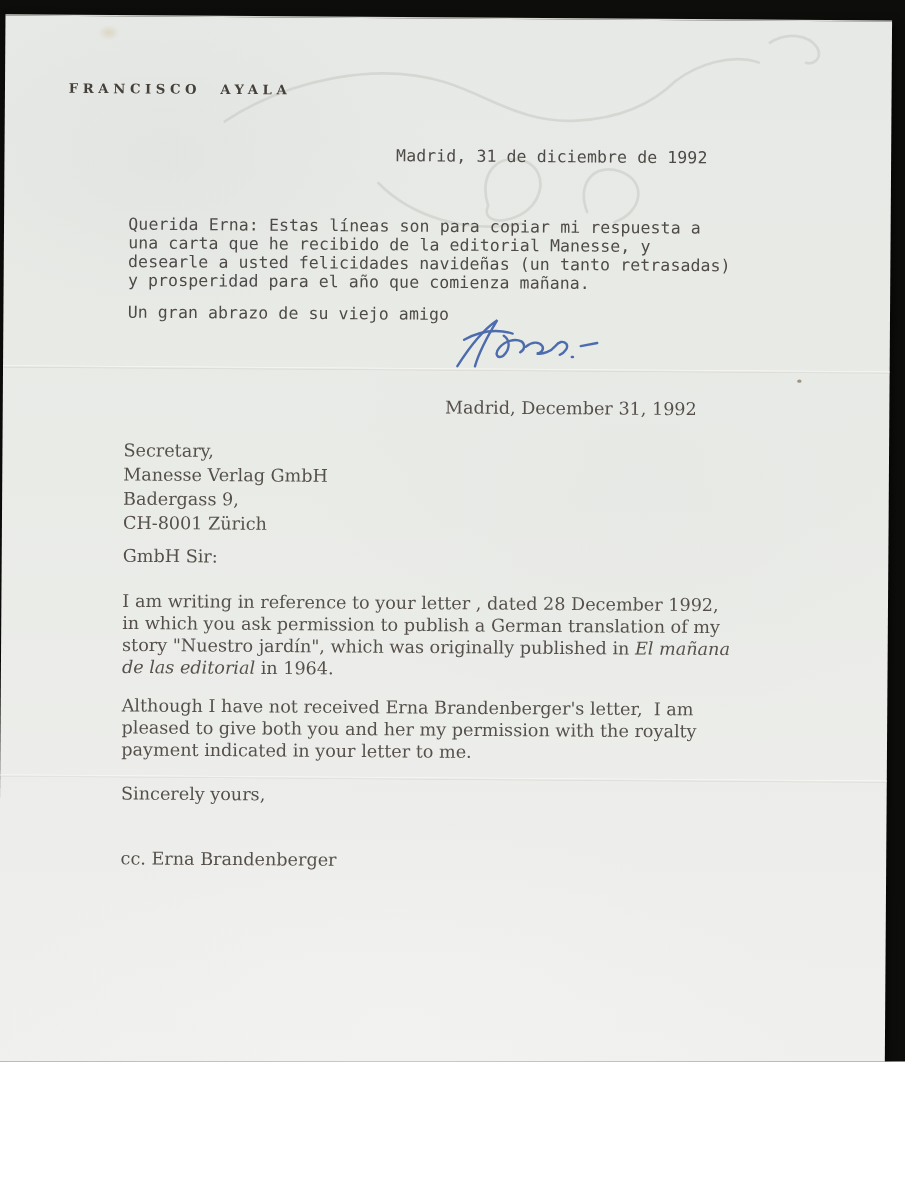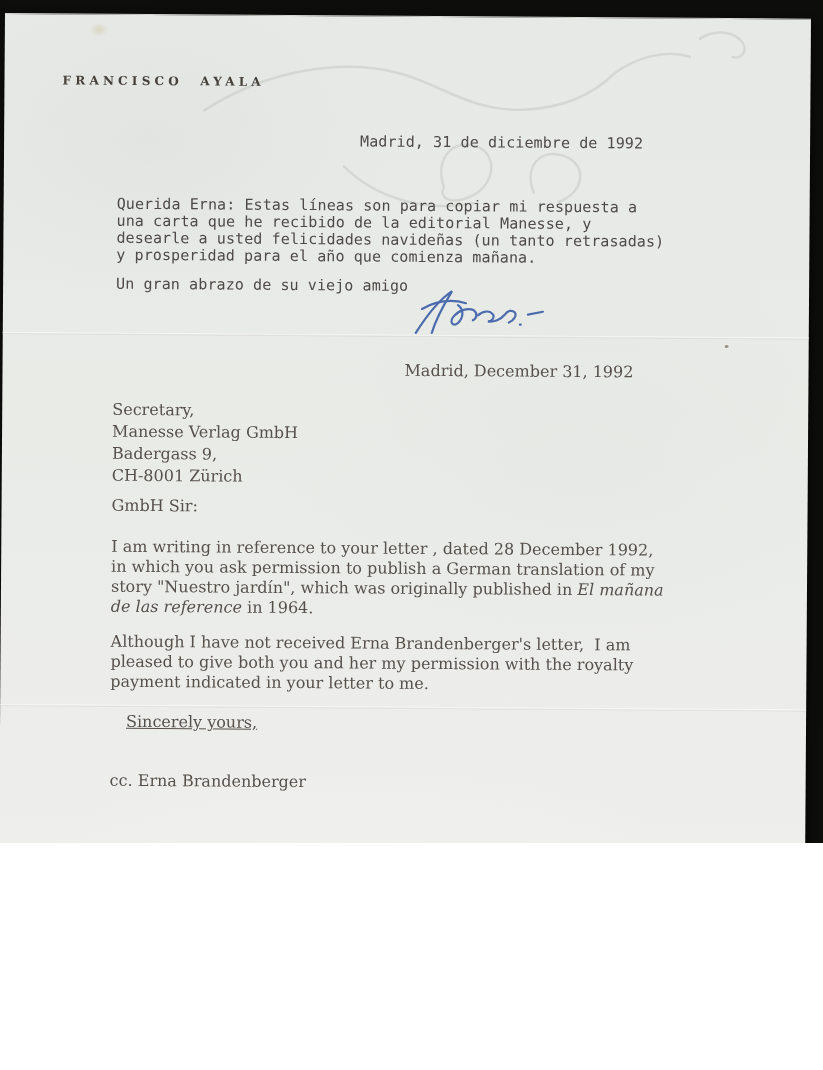--- a/index.html
+++ b/index.html
@@ -1,19 +1,19 @@
 <!DOCTYPE html>
 <html><head>
 <meta charset="utf-8">
 <style>
   html,body { margin:0; padding:0; }
   body { width:823px; height:1070px; font-family:"DejaVu Serif", serif; }
 
   .stage {
-    position:relative; width:823px; height:843px;
+    position:relative; width:823px; height:965px;
     background:#0d0d0b; overflow:hidden;
   }
 
   .paper {
     position:absolute; left:5px; top:13px; width:806px; height:1045px;
     transform:rotate(0.4deg); transform-origin:0 0;
     background:
       radial-gradient(ellipse 340px 220px at 18% 12%, rgba(214,219,216,0.35), transparent 70%),
       radial-gradient(ellipse 420px 300px at 72% 42%, rgba(225,228,224,0.30), transparent 72%),
       radial-gradient(ellipse 500px 260px at 45% 88%, rgba(244,245,242,0.55), transparent 75%),
@@ -121,32 +121,32 @@
       <div class="serif addr">Badergass 9,</div>
       <div class="serif addr">CH-8001 Zürich</div>
     </div>
 
     <div class="abs serif" style="left:110px; top:481px;">GmbH Sir:</div>
 
     <div class="abs" style="left:110px; top:522px;">
       <div class="serif"><span>I am writing in reference to your letter , dated 28 December 1992,</span><span class="it"></span><span></span></div>
       <div class="serif"><span>in which you ask permission to publish a German translation of my</span><span class="it"></span><span></span></div>
       <div class="serif"><span>story "Nuestro jardín", which was originally published in </span><span class="it">El mañana</span><span></span></div>
-      <div class="serif"><span></span><span class="it">de las reference</span><span> in 1964.</span></div>
+      <div class="serif"><span></span><span class="it">de las editorial</span><span> in 1964.</span></div>
     </div>
 
     <div class="abs" style="left:110px; top:617px;">
       <div class="serif">Although I have not received Erna Brandenberger's letter,  I am</div>
       <div class="serif">pleased to give both you and her my permission with the royalty</div>
       <div class="serif">payment indicated in your letter to me.</div>
     </div>
 
     <div class="fold" style="top:690px;"></div>
 
-    <div class="abs serif" style="left:126px; top:697px;text-decoration:underline;">Sincerely yours,</div>
+    <div class="abs serif" style="left:110px; top:697px;">Sincerely yours,</div>
 
     <div class="abs serif" style="left:110px; top:756px;">cc. Erna Brandenberger</div>
 
     <div class="crease-br" style="left:500px; top:1002px; width:300px;"></div>
 
     <svg class="abs" style="left:195px; top:1003px; opacity:0.45;" width="100" height="42" viewBox="0 0 100 42">
       <g fill="none" stroke="#c3c7bf" stroke-width="2" stroke-linecap="round">
         <path d="M 30,40 C 20,20 35,4 55,6 C 70,8 76,22 68,32"></path>
       </g>
     </svg>

